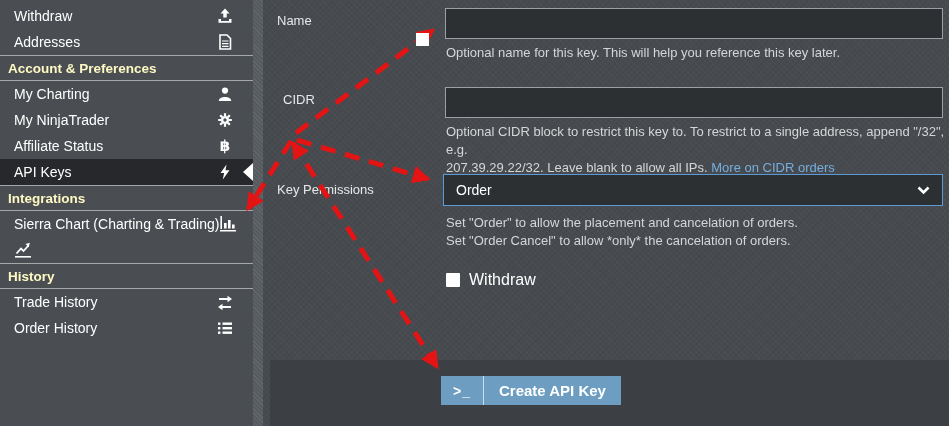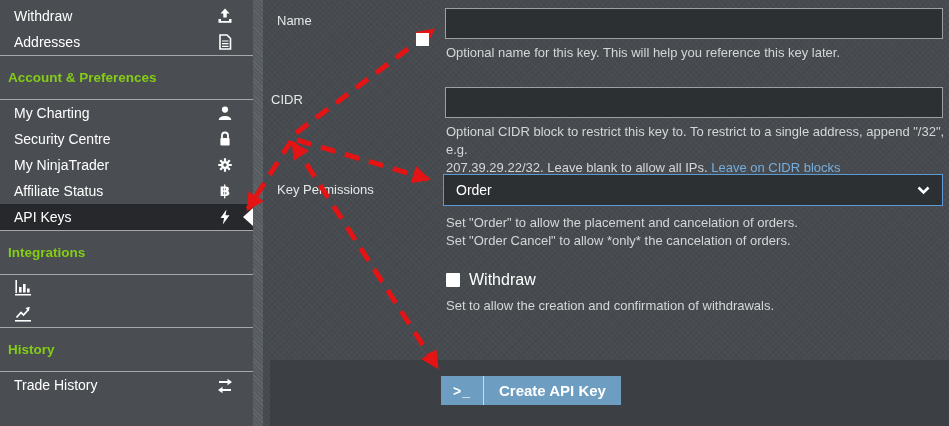--- a/index.html
+++ b/index.html
@@ -9,21 +9,21 @@
   #page::before { content:""; position:absolute; inset:0; pointer-events:none;
     background:
       repeating-linear-gradient(45deg, rgba(255,255,255,0.025) 0 1px, transparent 1px 4px),
       repeating-linear-gradient(-45deg, rgba(0,0,0,0.05) 0 1px, transparent 1px 4px); }
 
   
   .sidebar { position:absolute; left:0; top:0; width:253px; height:426px; background:#4a4e53; padding-top:3px; z-index:2; }
   .sitem { height:26px; display:flex; align-items:center; justify-content:space-between;
            padding:0 19px 0 14px; color:#ffffff; font-size:14px; cursor:pointer; }
   .sitem .slabel { white-space:nowrap; }
-  .sheader { height:45px; display:flex; align-items:center; padding:12px 8px; color:#84cc16;
+  .sheader { height:26px; display:flex; align-items:center; padding:12px 8px; color:#fef9c3;
              font-weight:bold; font-size:13.5px;
              border-top:1px solid rgba(255,255,255,0.5); border-bottom:1px solid rgba(255,255,255,0.5); }
   .sitem.selected { background:#26282b; position:relative;gap:25px; }
   .sitem.selected::after { content:""; position:absolute; right:0; top:50%; transform:translateY(-50%);
              width:0; height:0; border-top:9px solid transparent; border-bottom:9px solid transparent;
              border-right:10px solid #ffffff; }
   .sicon { width:18px; height:16px; display:flex; align-items:center; justify-content:center; flex:none; }
   .sicon svg { display:block; }
 
   
@@ -85,29 +85,20 @@
     <div class="sitem">
       <span class="slabel">My Charting</span>
       <span class="sicon">
         <svg width="16" height="16" viewBox="0 0 16 16">
             <circle cx="8" cy="4.6" r="3.1" fill="#fff"></circle>
             <path fill="#fff" d="M1.8 15 C1.8 9.8 14.2 9.8 14.2 15 Z"></path>
           </svg>
       </span>
     </div>
     <div class="sitem">
-      <span class="slabel">Security Centre</span>
-      <span class="sicon">
-        <svg width="14" height="16" viewBox="0 0 14 16">
-            <path fill="none" stroke="#fff" stroke-width="1.8" d="M4 7.5 V4.5 a3 3 0 0 1 6 0 V7.5"></path>
-            <rect x="2.4" y="7" width="9.2" height="7.6" rx="1" fill="#fff"></rect>
-          </svg>
-      </span>
-    </div>
-    <div class="sitem">
       <span class="slabel">My NinjaTrader</span>
       <span class="sicon">
         <svg width="16" height="16" viewBox="0 0 16 16">
           <g stroke="#fff" stroke-width="2.2">
             <path d="M8 1.2 V4 M8 12 V14.8 M1.2 8 H4 M12 8 H14.8 M3.2 3.2 L5.2 5.2 M10.8 10.8 L12.8 12.8 M12.8 3.2 L10.8 5.2 M5.2 10.8 L3.2 12.8"></path>
           </g>
           <circle cx="8" cy="8" r="4" fill="#fff"></circle>
             <circle cx="8" cy="8" r="1.7" fill="#4a4e53"></circle>
         </svg>
       </span>
@@ -121,20 +112,21 @@
       <span class="sicon">
         <svg width="12" height="16" viewBox="0 0 12 16">
             <path fill="#fff" d="M7.5 0.5 L1.5 9 H5.1 L3.8 15.5 L10.5 6.2 H6.5 Z"></path>
           </svg>
       </span>
     </div>
 
     <div class="sheader">Integrations</div>
 
     <div class="sitem">
+      <span class="slabel">Sierra Chart (Charting &amp; Trading)</span>
       <span class="sicon">
         <svg width="16" height="16" viewBox="0 0 16 16">
             <path stroke="#fff" stroke-width="1.6" d="M1.2 0 V13 M0 14.8 H16"></path>
             <rect x="4" y="7" width="2.6" height="5.5" fill="#fff"></rect>
             <rect x="8" y="4" width="2.6" height="8.5" fill="#fff"></rect>
             <rect x="12" y="8.5" width="2.6" height="4" fill="#fff"></rect>
           </svg>
       </span>
     </div>
     <div class="sitem">
@@ -151,55 +143,67 @@
 
     <div class="sitem">
       <span class="slabel">Trade History</span>
       <span class="sicon">
         <svg width="16" height="16" viewBox="0 0 16 16">
             <path fill="#fff" d="M2 4 H10.5 V1.8 L15 5 L10.5 8.2 V6 H2 Z"></path>
             <path fill="#fff" d="M14 12 H5.5 V9.8 L1 13 L5.5 16.2 V14 H14 Z"></path>
           </svg>
       </span>
     </div>
+    <div class="sitem">
+      <span class="slabel">Order History</span>
+      <span class="sicon">
+        <svg width="16" height="16" viewBox="0 0 16 16">
+            <rect x="1" y="2.5" width="2.4" height="2.4" fill="#fff"></rect>
+            <rect x="5.5" y="2.5" width="9.5" height="2.4" fill="#fff"></rect>
+            <rect x="1" y="7" width="2.4" height="2.4" fill="#fff"></rect>
+            <rect x="5.5" y="7" width="9.5" height="2.4" fill="#fff"></rect>
+            <rect x="1" y="11.5" width="2.4" height="2.4" fill="#fff"></rect>
+            <rect x="5.5" y="11.5" width="9.5" height="2.4" fill="#fff"></rect>
+          </svg>
+      </span>
+    </div>
   </nav>
 
   <div class="gutter"></div>
 
   <main class="main">
     <div class="footer"></div>
 
     <label class="flabel" style="left:14px; top:13px;">Name</label>
     <input class="tinput" style="top: 8px;" type="text" value="">
     <div class="fhelp" style="top:34px;margin-top:10px;">Optional name for this key. This will help you reference this key later.</div>
 
-    <label class="flabel" style="left:8px; top:92px;">CIDR</label>
+    <label class="flabel" style="left:20px; top:92px;">CIDR</label>
     <input class="tinput" style="top: 87px;" type="text" value="">
     <div class="fhelp" style="top:123px;">
       <span>Optional CIDR block to restrict this key to. To restrict to a single address, append "/32", e.g.</span><br>
-      <span>207.39.29.22/32. Leave blank to allow all IPs. </span><span class="flink">Leave on CIDR blocks</span>
+      <span>207.39.29.22/32. Leave blank to allow all IPs. </span><span class="flink">More on CIDR orders</span>
     </div>
 
     <label class="flabel" style="left:14px; top:182px;">Key Permissions</label>
     <div class="selectbox">
       <span>Order</span>
       <span style="display:flex;">
         <svg width="13" height="9" viewBox="0 0 13 9">
             <polyline points="1.5,1.5 6.5,6.5 11.5,1.5" fill="none" stroke="#fff" stroke-width="2.6"></polyline>
           </svg>
       </span>
     </div>
     <div class="fhelp" style="top:214px;">
       <span>Set "Order" to allow the placement and cancelation of orders.</span><br>
       <span>Set "Order Cancel" to allow *only* the cancelation of orders.</span>
     </div>
 
     <div class="checkbox"></div>
     <label class="cblabel">Withdraw</label>
-    <div class="fhelp" style="top:297px;">Set to allow the creation and confirmation of withdrawals.</div>
 
     <button class="createbtn">
       <span class="btn-icon">&gt;_</span>
       <span class="btn-label">Create API Key</span>
     </button>
   </main>
 
   <svg class="overlay" width="949" height="426" viewBox="0 0 949 426">
     <defs>
       <marker id="arrh" viewBox="0 0 10 10" refX="8.5" refY="5" markerWidth="4" markerHeight="3.6" orient="auto-start-reverse">

